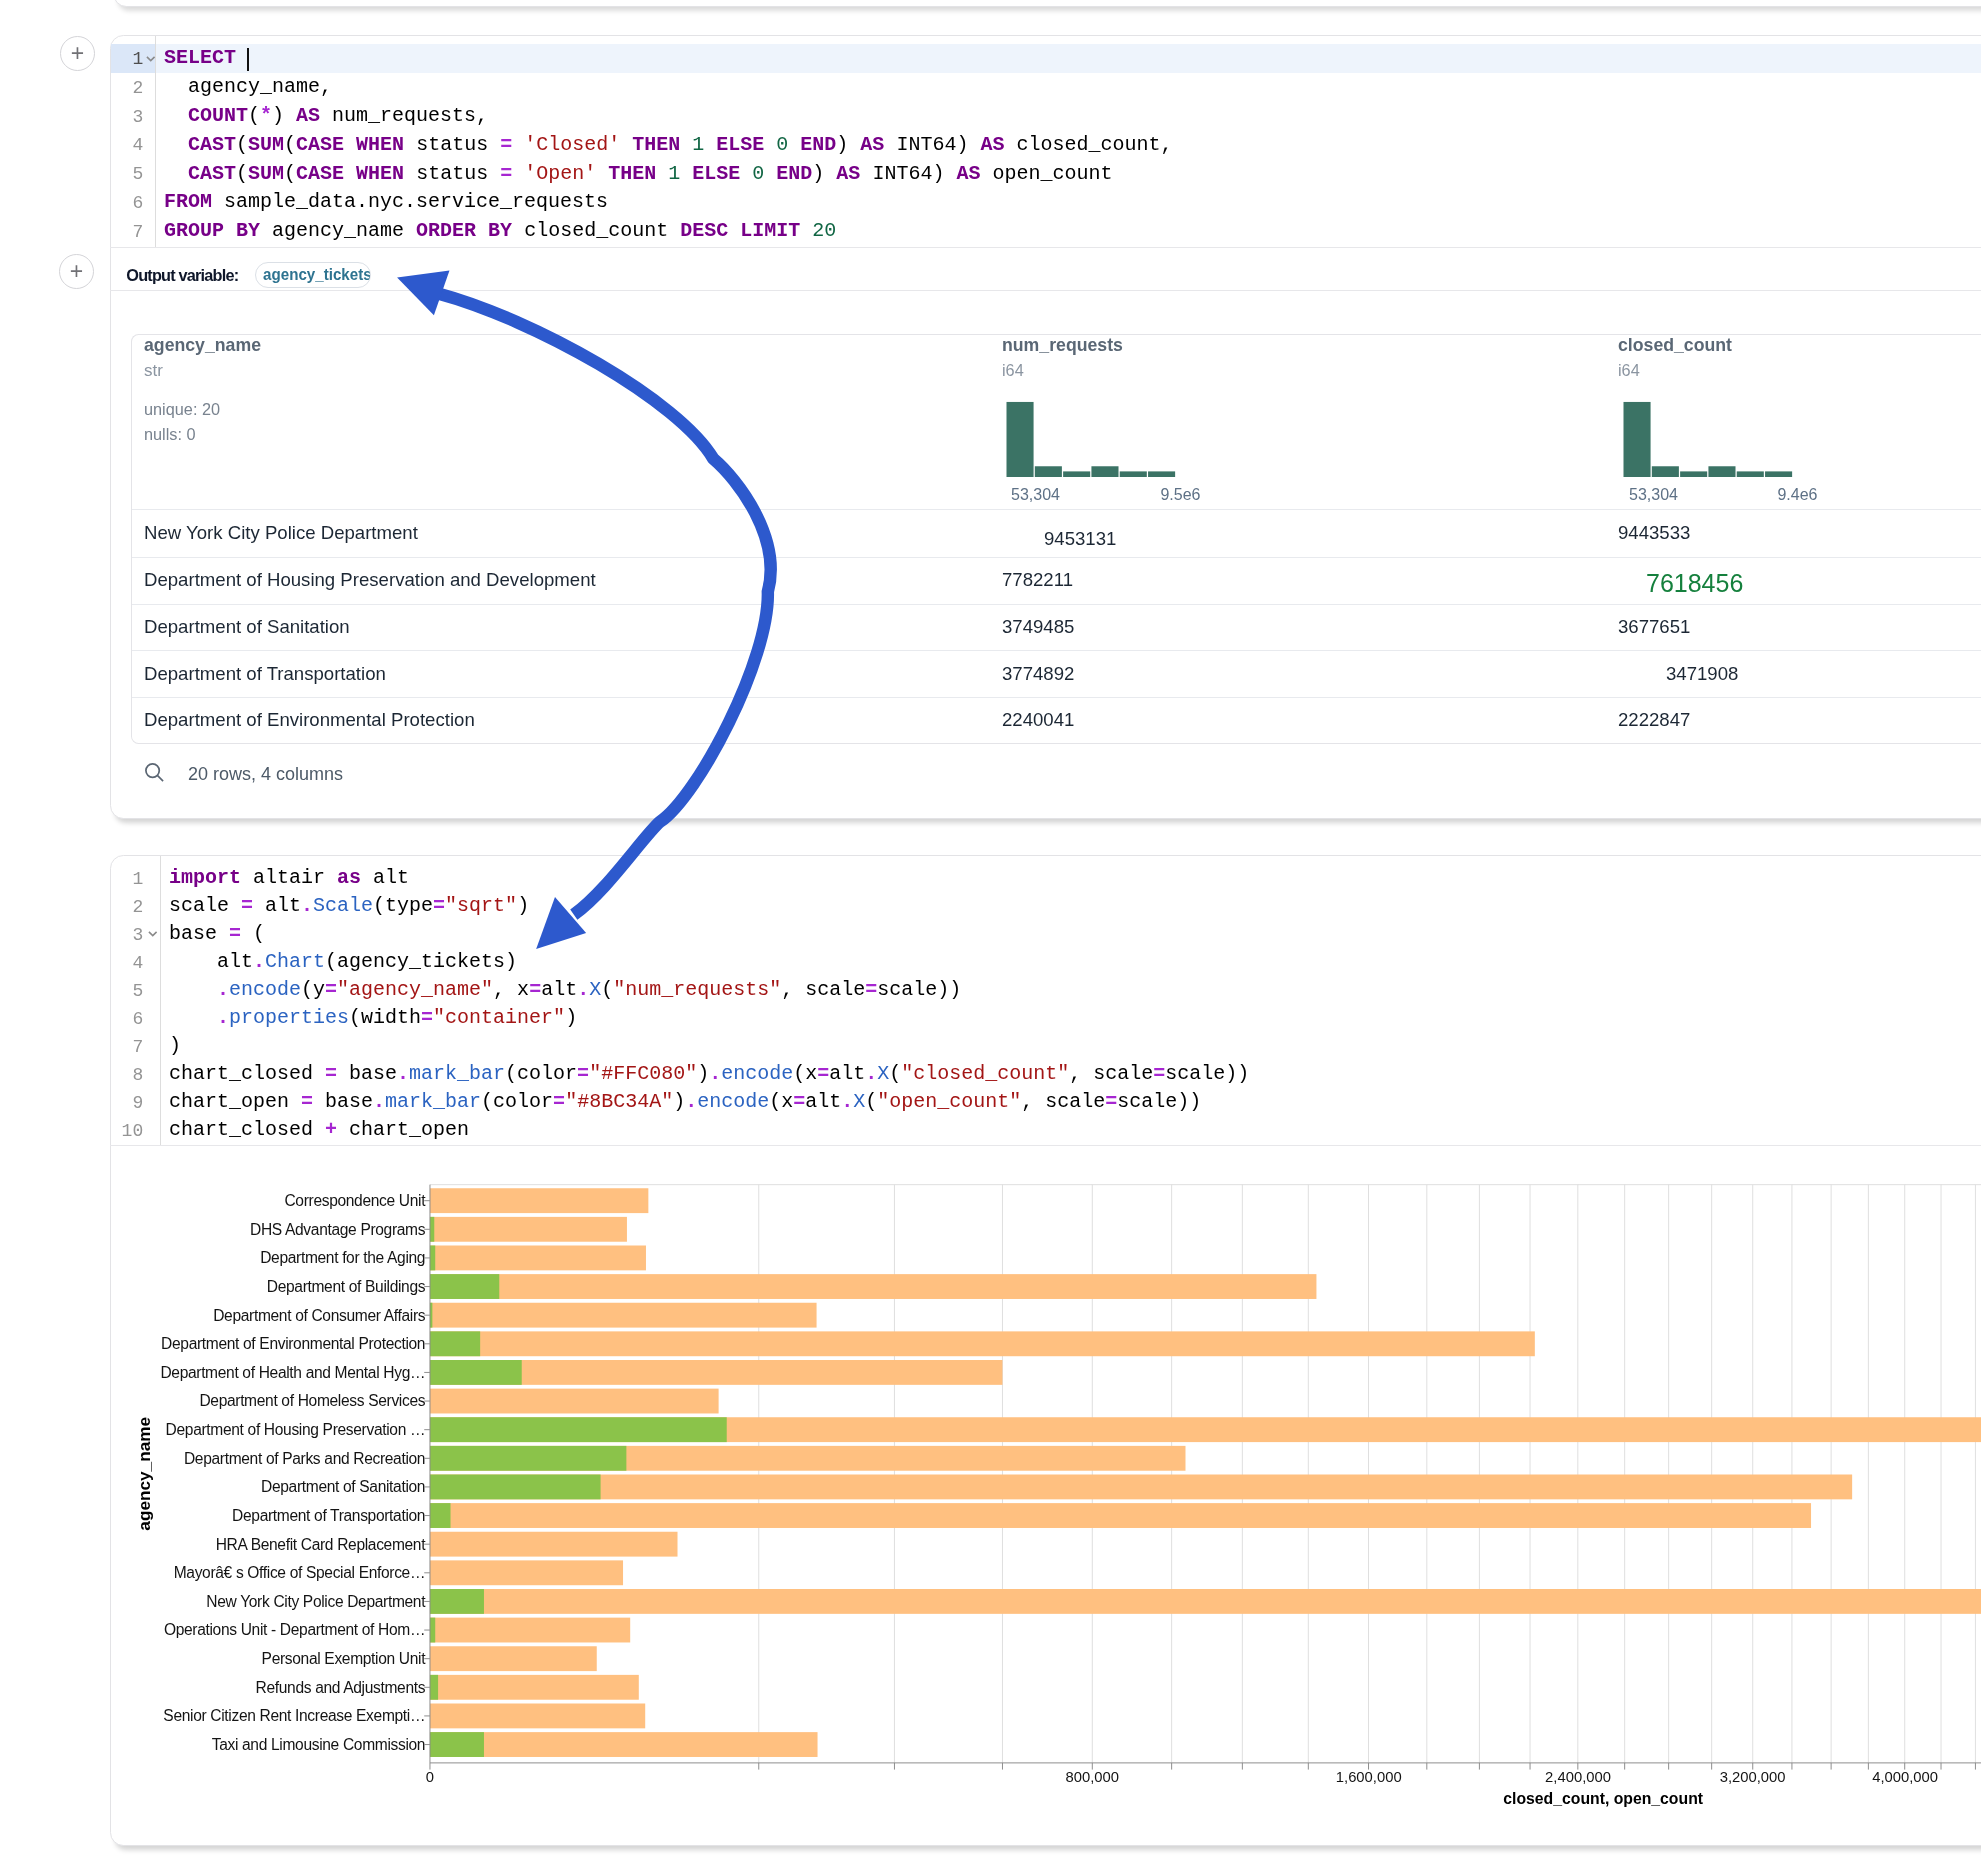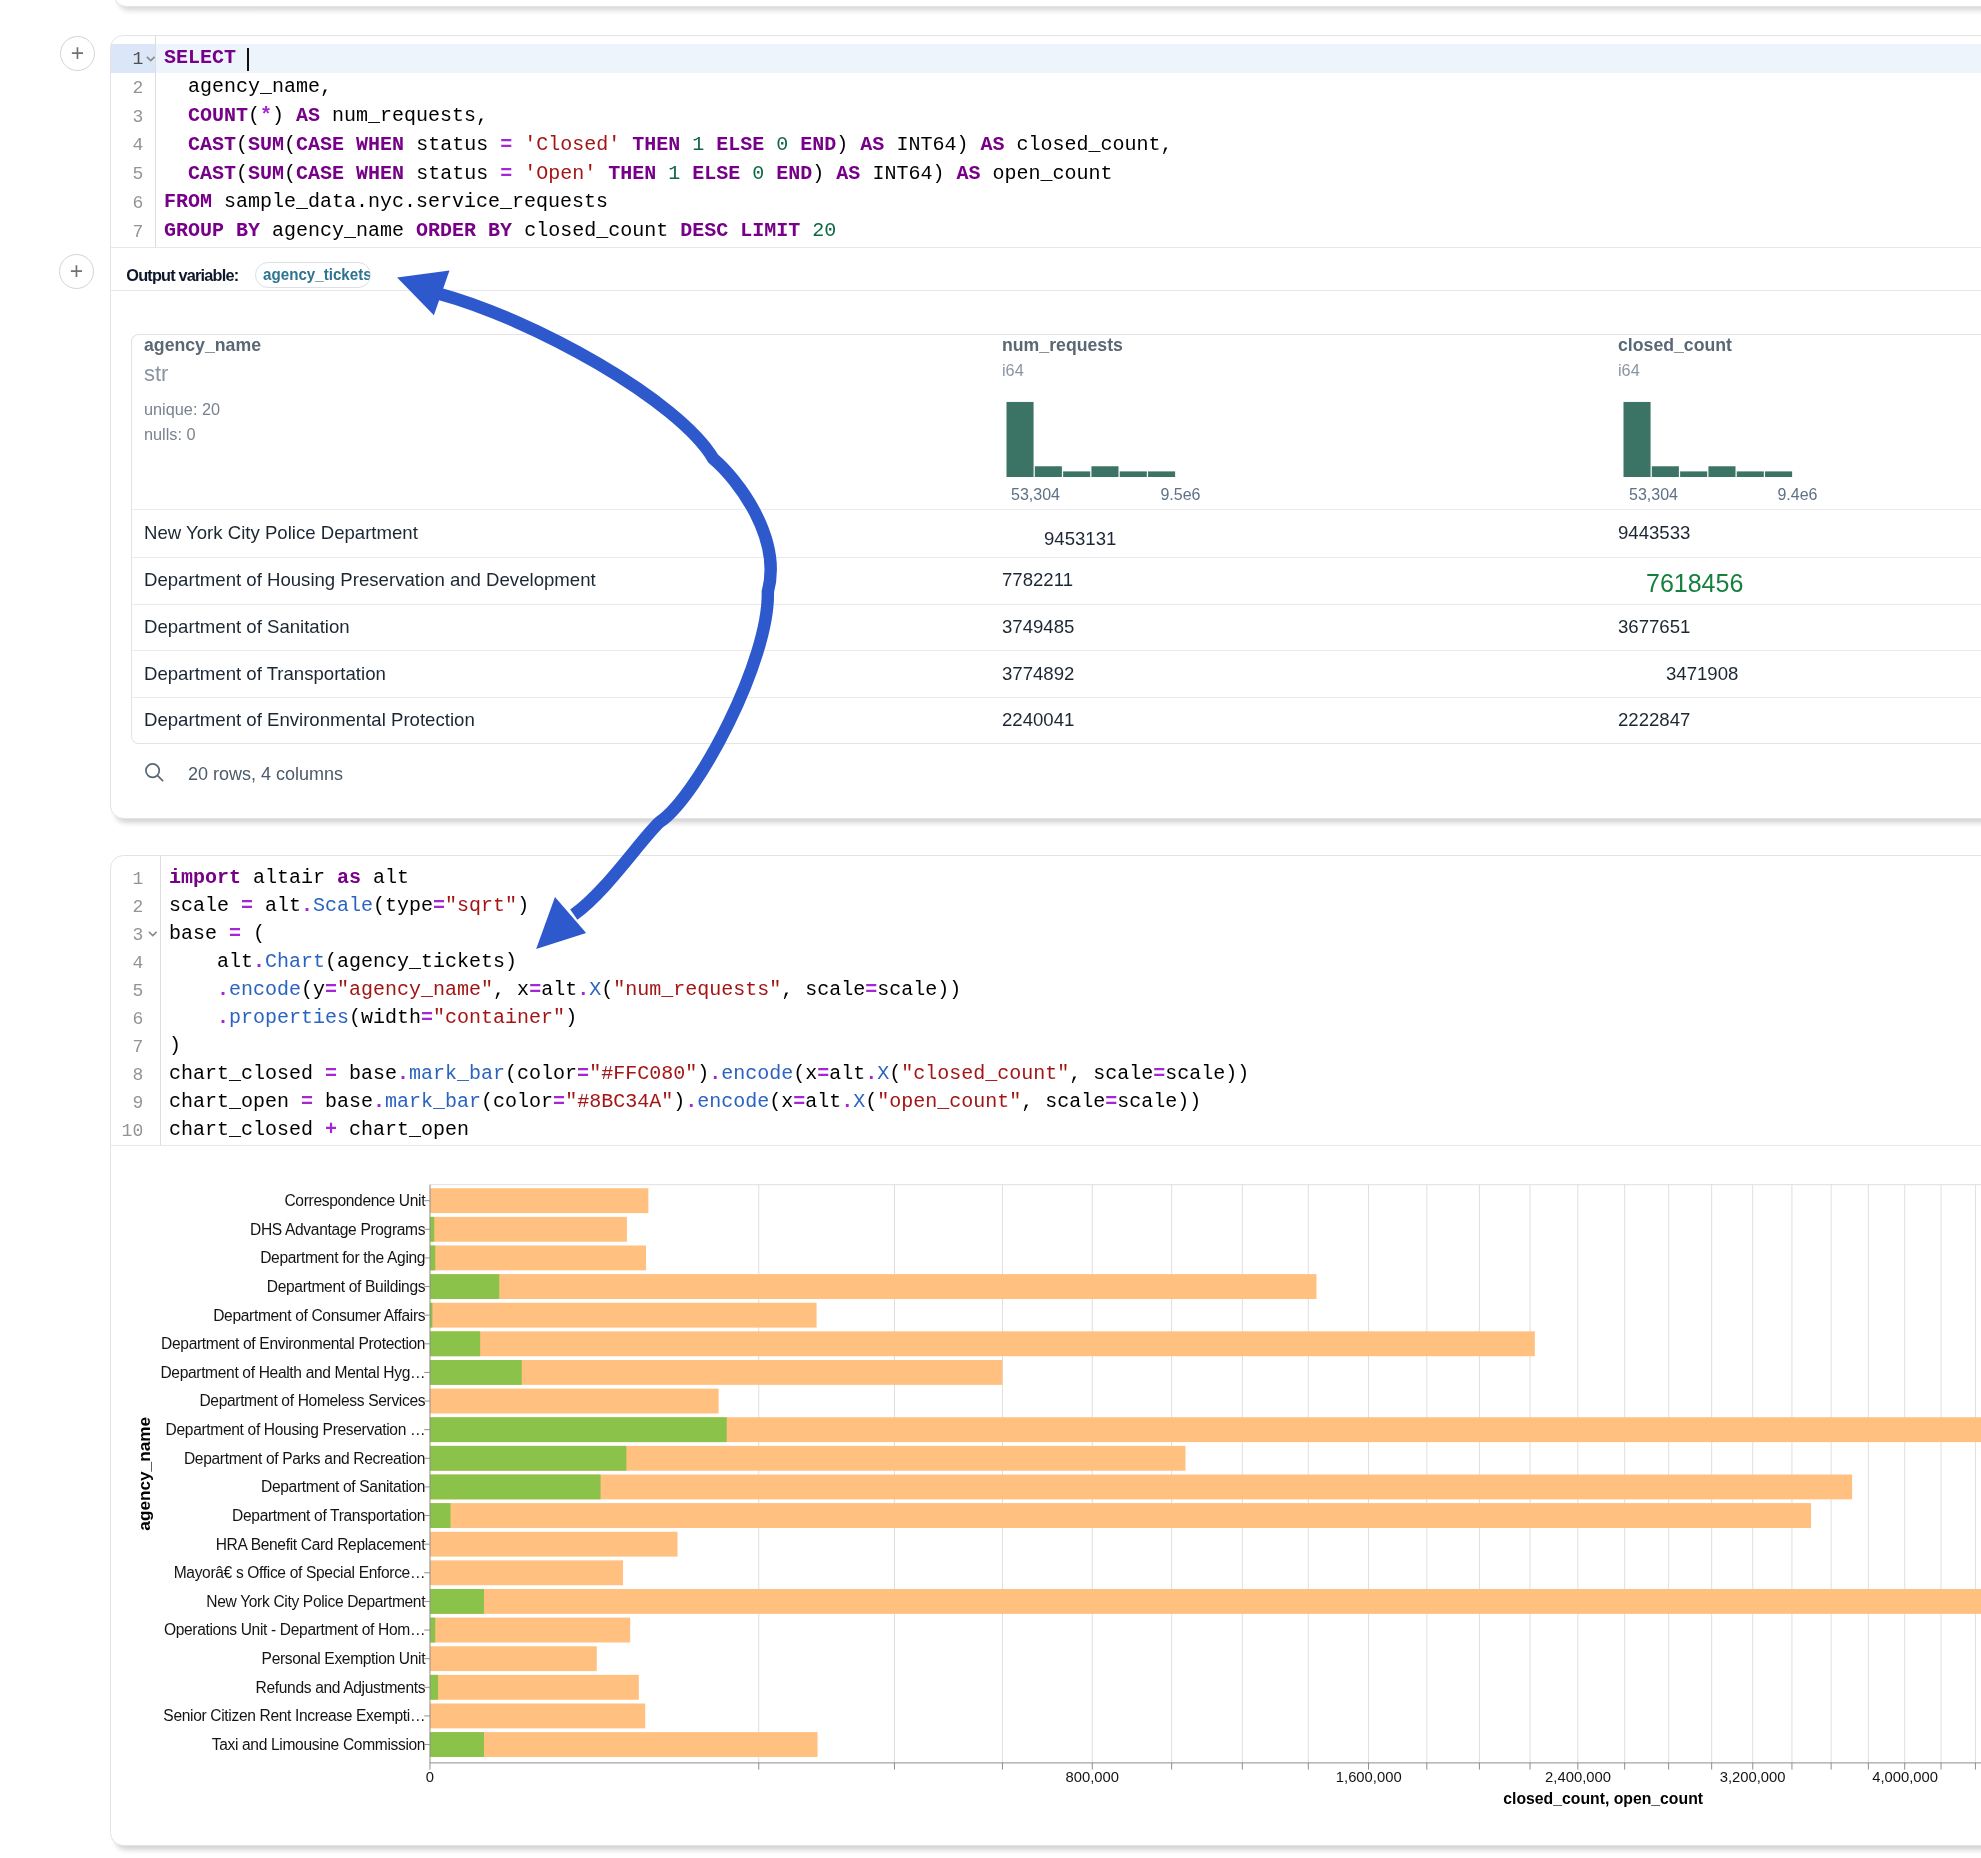--- a/index.html
+++ b/index.html
@@ -69,21 +69,21 @@
 
     <div style="position:absolute; left:0; right:0; top:212px; height:1px; background:#e7e7ea;"></div>
 
     <div style="position:absolute; left:16.3px; top:231px; font-size:16.3px; font-weight:bold; color:#0f172a; letter-spacing:-0.8px;">Output variable: </div>
     <div style="position:absolute; left:145px; top:227px; width:116px; height:26px; border:1.4px solid #dbe0e6; border-radius:13px; overflow:hidden; font-size:16.3px; font-weight:bold; color:#2e7390; line-height:23.4px;"><span style="display:inline-block; transform:scaleX(0.93); transform-origin:0 50%; padding-left:7.6px;">agency_tickets</span></div>
     <div style="position:absolute; left:0; right:0; top:255px; height:1px; background:#e7e7ea;"></div>
 
     <div style="position:absolute; left:21px; top:299px; right:0; height:410px; border:1px solid #e4e4e8; border-radius:7.6px 0 0 7.6px; border-right:none;"></div>
 
     <div style="position:absolute; left:34px; top:300px; font-size:17.7px; font-weight:bold; color:#5a6775;">agency_name</div>
-    <div style="position:absolute; left:34px; top:326px; font-size:22px; color:#8b95a1;">str</div>
+    <div style="position:absolute; left:34px; top:326px; font-size:17px; color:#8b95a1;">str</div>
     <div style="position:absolute; left:34px; top:365px; font-size:16.3px; color:#79838f;">unique: 20</div>
     <div style="position:absolute; left:34px; top:390px; font-size:16.3px; color:#79838f;">nulls: 0</div>
     <div style="position:absolute; left:892px; top:300px; font-size:17.7px; font-weight:bold; color:#5a6775;text-align:right;">num_requests</div>
     <div style="position:absolute; left:892px; top:326px; font-size:16.3px; color:#8b95a1;">i64</div>
     <div style="position:absolute; left:1508px; top:300px; font-size:17.7px; font-weight:bold; color:#5a6775;">closed_count</div>
     <div style="position:absolute; left:1508px; top:326px; font-size:16.3px; color:#8b95a1;">i64</div>
 
     <div id="hist1" style="position:absolute; left:896px; top:366px;"><svg width="172" height="76" viewBox="0 0 180 80">
           <rect x="0.0" y="1.0" width="28.5" height="79" fill="#3b7365"></rect>
           <rect x="29.8" y="68.7" width="28.5" height="11.3" fill="#3b7365"></rect>

